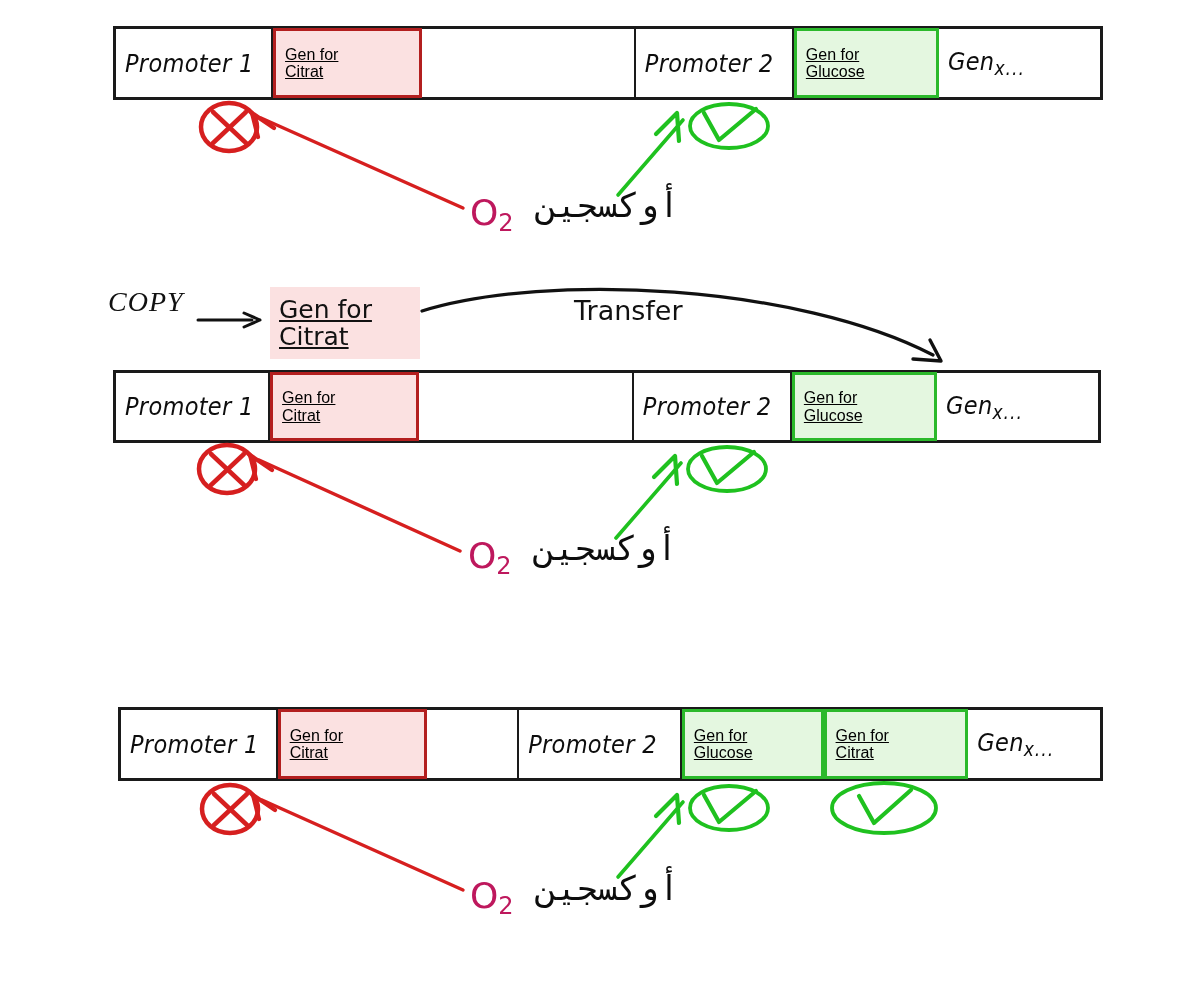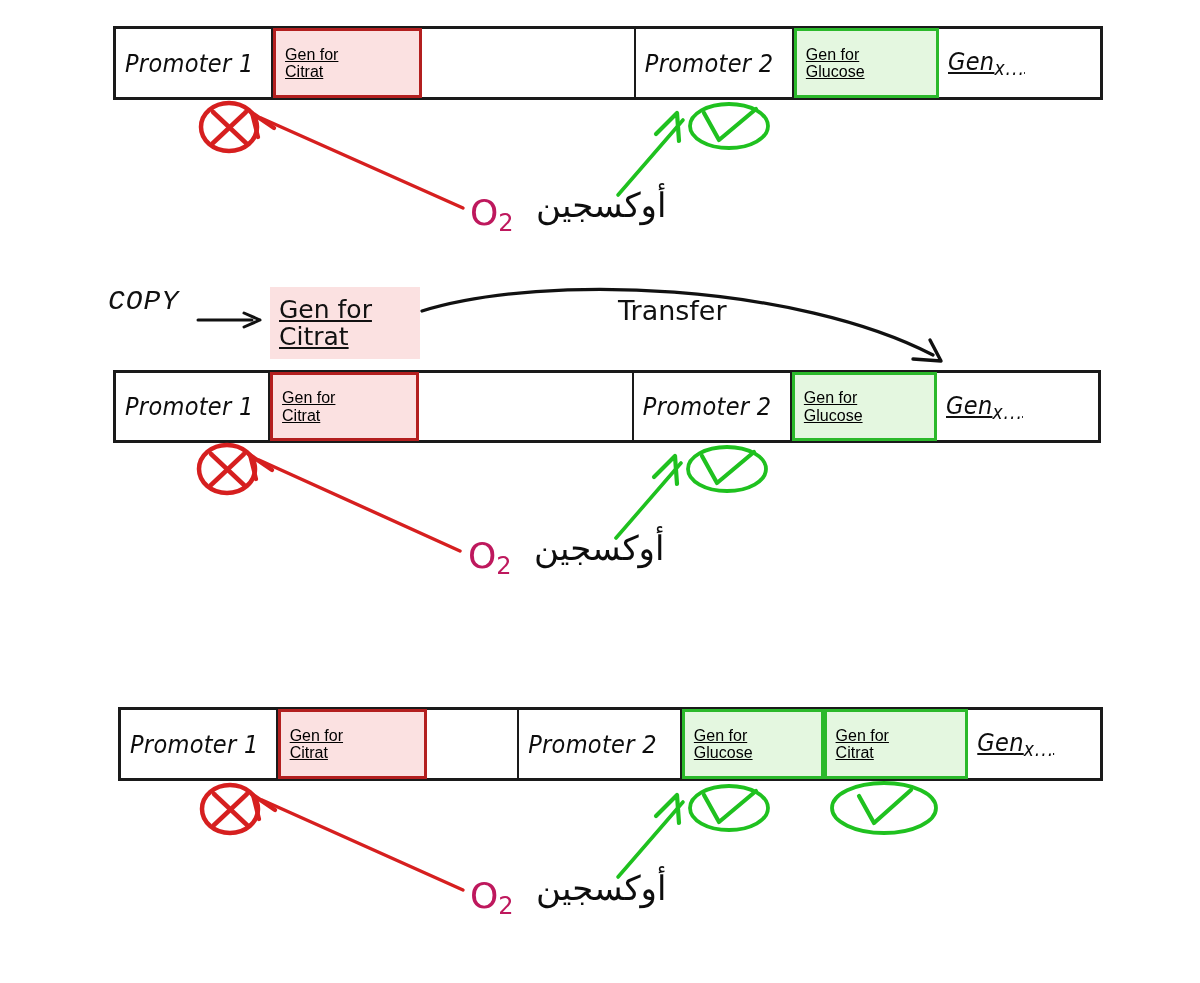--- a/index.html
+++ b/index.html
@@ -29,21 +29,21 @@
   }
   .cell {
     box-sizing: border-box;
     display: flex;
     align-items: center;
     padding: 0 9px;
     background: #ffffff;
     border-right: 2px solid #1a1a1a;
     position: relative;
   }
-  .cell:last-child { border-right: none; text-decoration: underline; }
+  .cell:last-child { border-right: none; }
   .cell.hand {
     font-family: "DejaVu Sans", sans-serif;
     font-size: 25px;
     color: #111111;
     font-style: italic;
     font-stretch: condensed;
   }
   .cell.empty { }
   .cell.pink {
     background: #fbe1e1;
@@ -83,37 +83,37 @@
     font-family: "DejaVu Sans", sans-serif;
     font-size: 25px;
     color: #111111;
   }
   .float-text {
     position: absolute;
     white-space: nowrap;
     color: #111111;
   }
   .copy-word {
-    font-family: Liberation Mono, monospace;
+    font-family: Liberation Serif, serif;
     font-style: italic;
     font-size: 28px;
     letter-spacing: 1px;
   }
   .transfer-word {
     font-family: "DejaVu Sans", sans-serif;
     font-size: 27px;
   }
   .o2-label {
     font-family: "DejaVu Sans", sans-serif;
     font-size: 36px;
     color: #be185d;
   }
   .o2-label .n { font-size: 24px; vertical-align: -6px; }
   .ar-label {
-    font-family: Liberation Sans, sans-serif;
+    font-family: Liberation Mono, monospace;
     font-size: 34px;
     color: #0d0d0d;
     direction: rtl;
   }
   svg.overlay {
     position: absolute;
     left: 0; top: 0;
     width: 1200px;
     height: 983px;
     pointer-events: none;
@@ -159,21 +159,21 @@
 
   <div class="float-text copy-word" style="left:100px; top:286px;">COPY</div>
 
   <div class="copy-box" style="left:262px; top:287px; width:150px; height:72px;">
     <span class="twoline">
       <span>Gen for</span>
       <span>Citrat</span>
     </span>
   </div>
 
-  <div class="float-text transfer-word" style="left:566px; top:295px;margin-left:44px;">Transfer</div>
+  <div class="float-text transfer-word" style="left:566px; top:295px;">Transfer</div>
 
   <div class="gene-row" style="left:105px; top:370px; width:988px; height:73px;">
     <div class="cell hand" style="width:155px;">
       <span class="hand-label">Promoter 1</span>
     </div>
     <div class="cell pink" style="width:150px;">
       <span class="twoline">
         <span>Gen for</span>
         <span>Citrat</span>
       </span>

